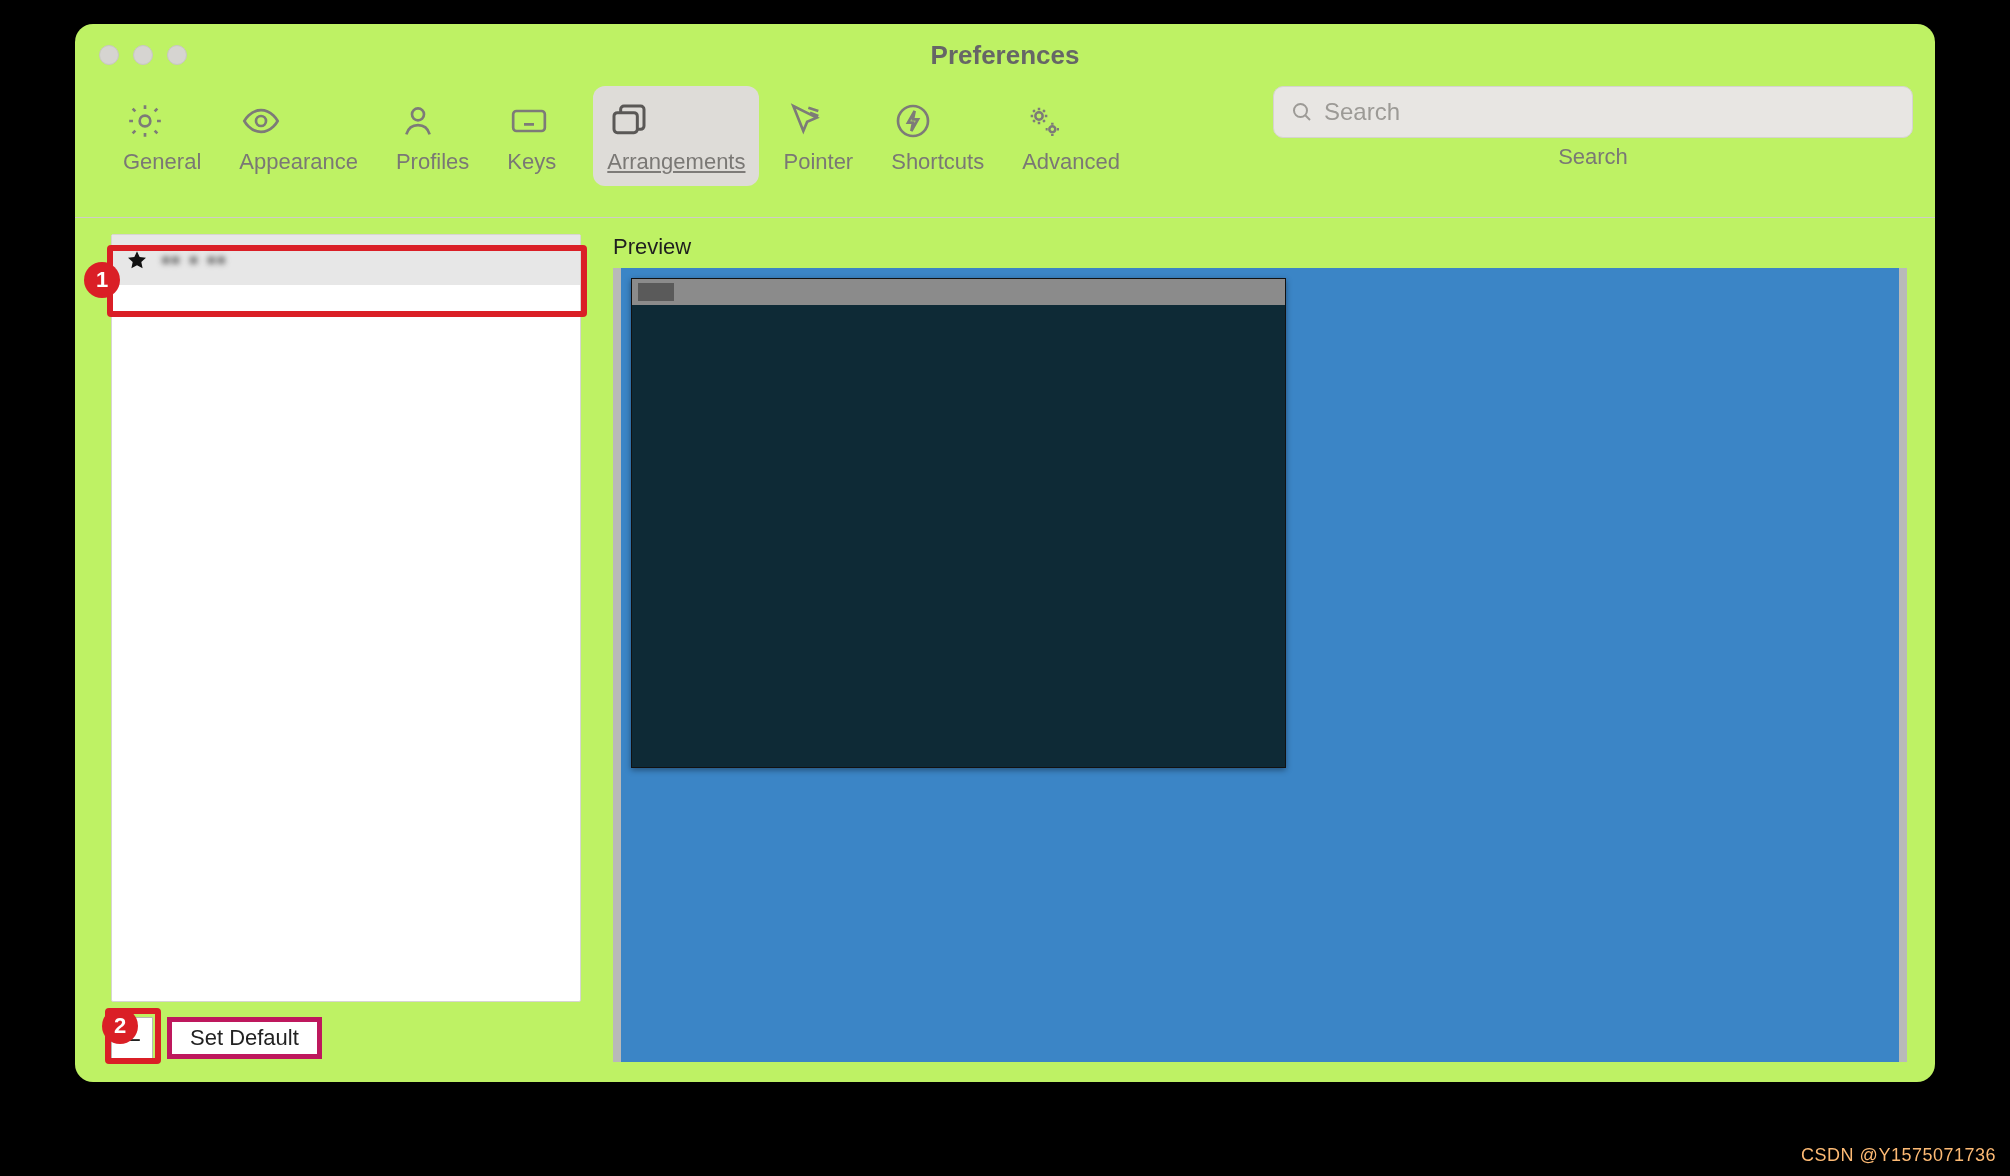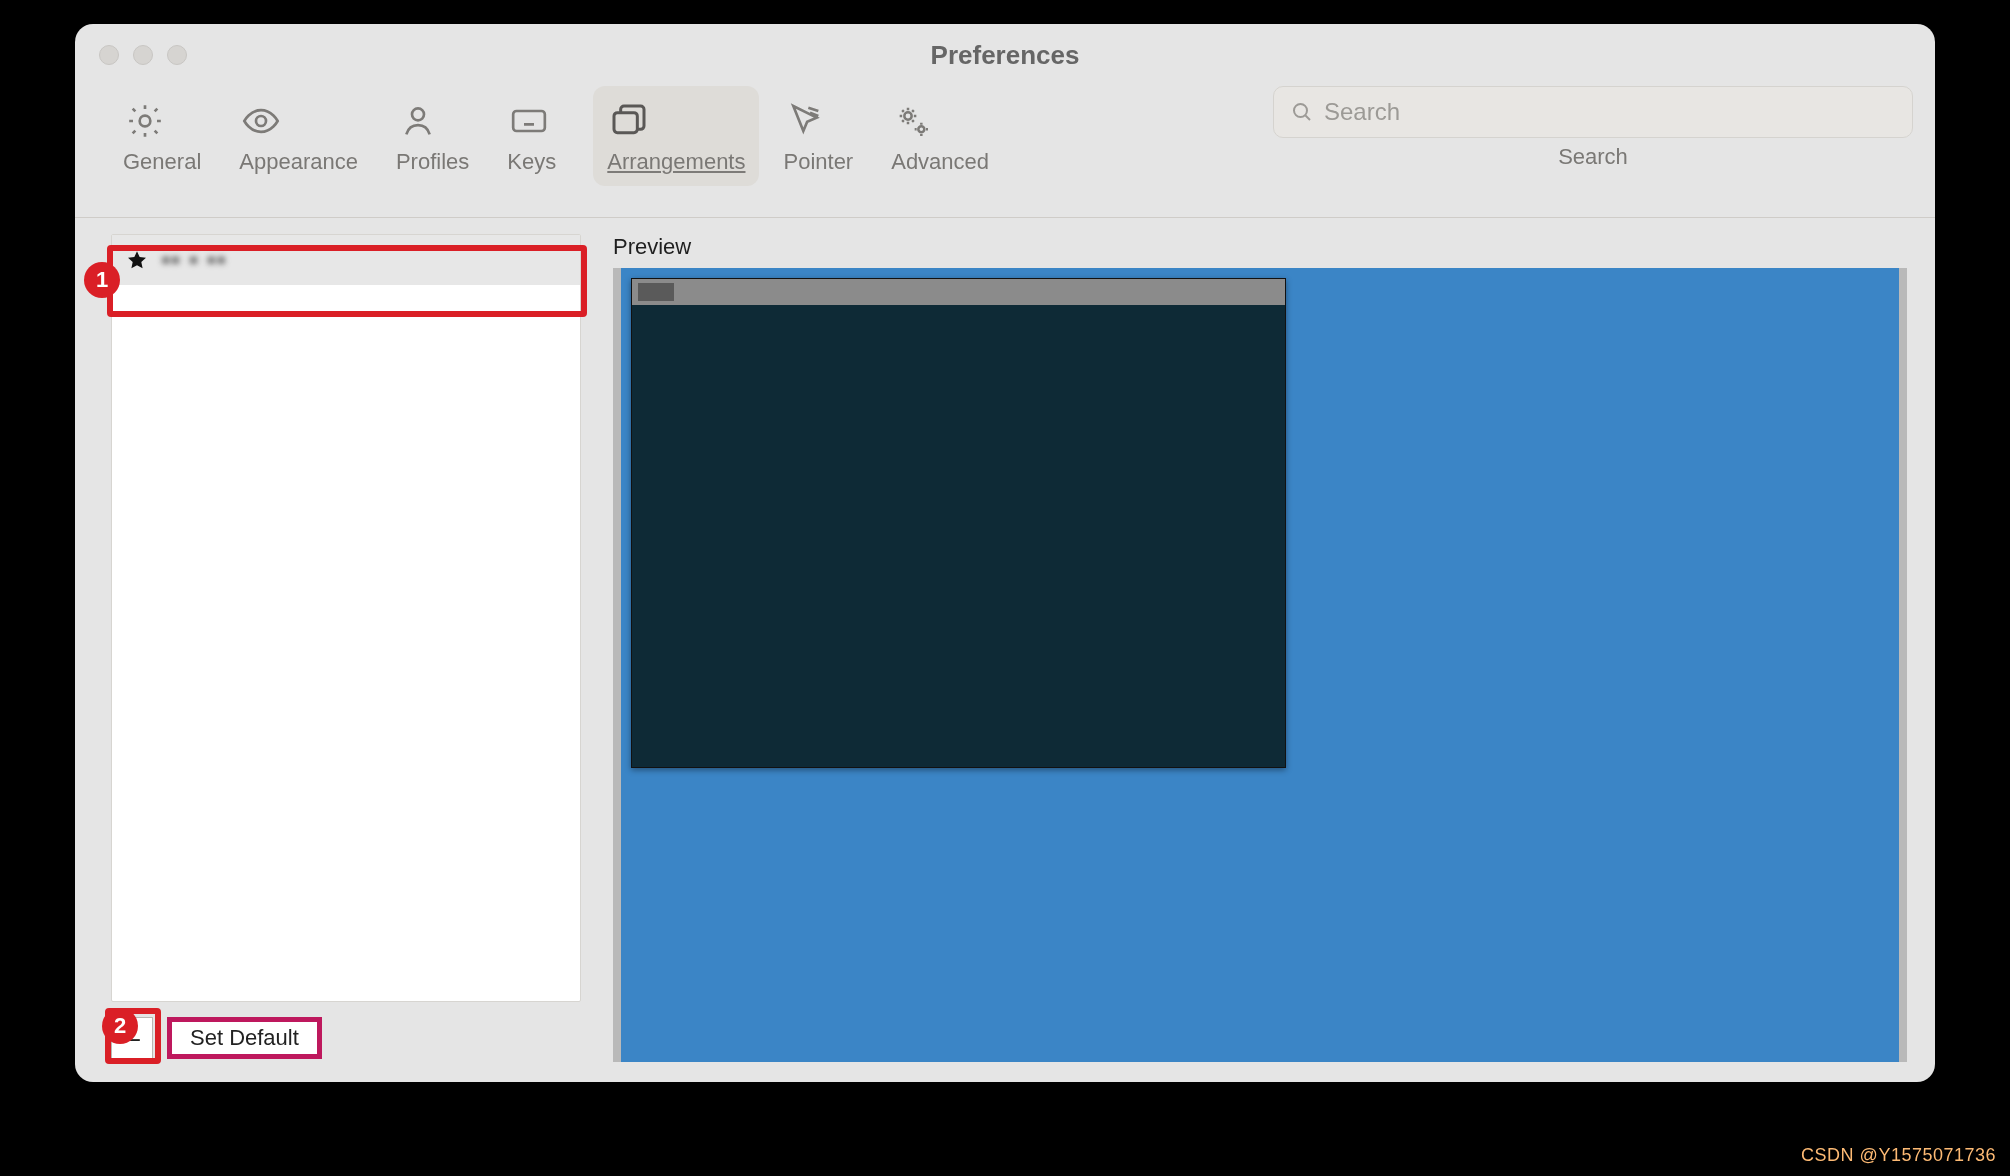--- a/index.html
+++ b/index.html
@@ -10,21 +10,21 @@
     position: relative;
     overflow: hidden;
   }
 
   .window {
     position: absolute;
     left: 75px;
     top: 24px;
     width: 1860px;
     height: 1058px;
-    background: #e5e5e5;
+    background: #bef264;
     border-radius: 18px;
     box-shadow: 0 20px 60px rgba(0,0,0,.55);
     overflow: hidden;
   }
 
   
   .titlebar {
     height: 62px;
     display: flex;
     align-items: center;
@@ -215,20 +215,29 @@
         <span class="tlabel">Arrangements</span>
       </div>
       <div class="tool-item">
         <span class="ticon">
           <svg width="40" height="40" viewBox="0 0 24 24" fill="none" stroke="#7d7b78" stroke-width="1.6">
               <path d="M5 3l6 15 2.3-5.5L19 10 5 3z"></path>
               <path d="M14 4l6 2M15 7l5 2"></path>
             </svg>
         </span>
         <span class="tlabel">Pointer</span>
+      </div>
+      <div class="tool-item">
+        <span class="ticon">
+          <svg width="40" height="40" viewBox="0 0 24 24" fill="none" stroke="#7d7b78" stroke-width="1.6">
+              <circle cx="12" cy="12" r="9"></circle>
+              <path d="M13 6l-4 7h3l-1 5 4-7h-3l1-5z"></path>
+            </svg>
+        </span>
+        <span class="tlabel">Shortcuts</span>
       </div>
       <div class="tool-item">
         <span class="ticon">
           <svg width="44" height="40" viewBox="0 0 24 24" fill="none" stroke="#7d7b78" stroke-width="1.5">
               <circle cx="9" cy="9" r="2.2"></circle>
               <path d="M9 4v1.5M9 12.5V14M4 9h1.5M12.5 9H14M5.5 5.5l1 1M11.5 11.5l1 1M5.5 12.5l1-1M11.5 6.5l1-1"></path>
               <circle cx="17" cy="17" r="1.8"></circle>
               <path d="M17 13v1.2M17 19.8V21M13 17h1.2M19.8 17H21"></path>
             </svg>
         </span>

